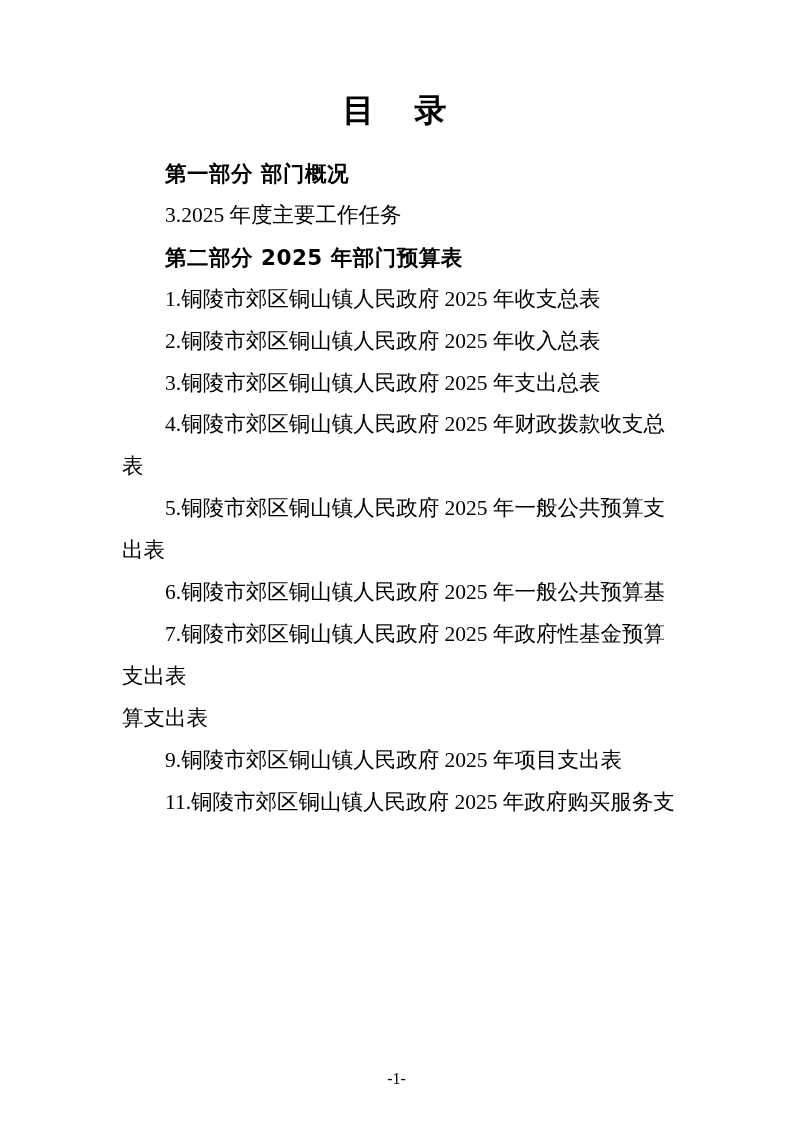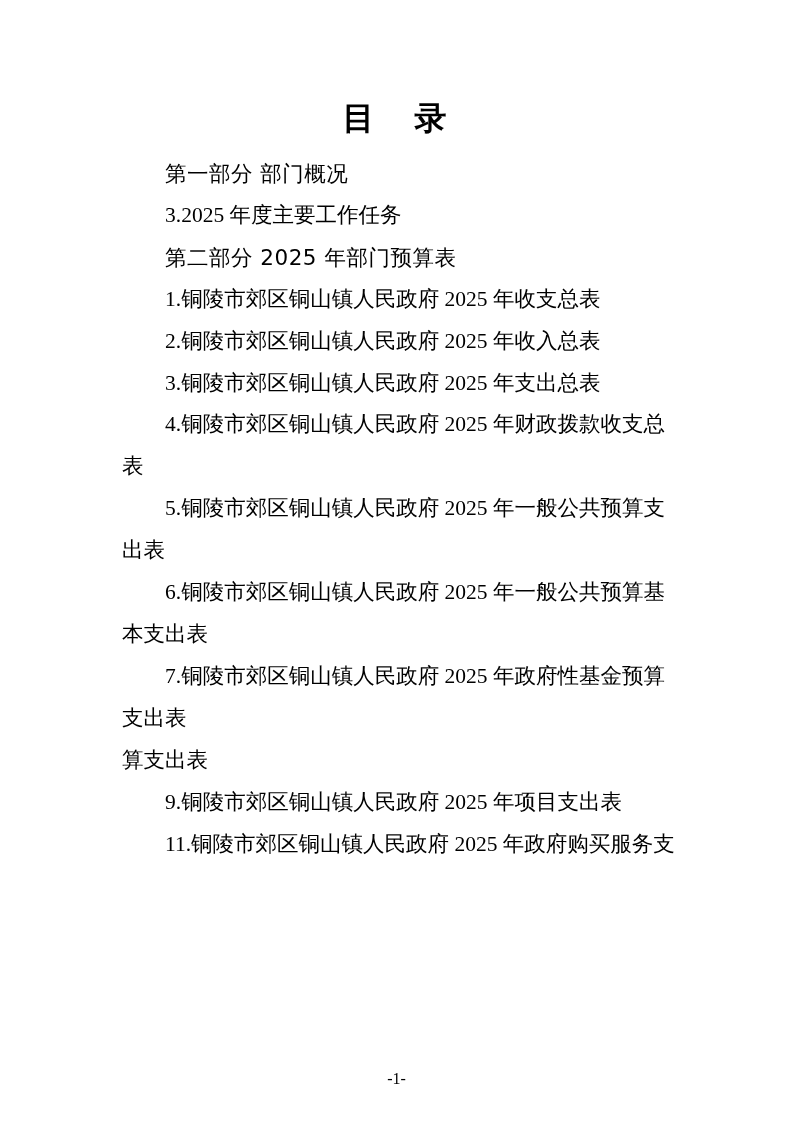--- a/index.html
+++ b/index.html
@@ -15,21 +15,21 @@
     color: #000000;
     font-family: "Liberation Serif", "DejaVu Serif", serif;
   }
   .doc-page {
     position: absolute;
     inset: 0;
     background: #ffffff;
   }
   .doc-title {
     position: absolute;
-    top: 96px;
+    top: 88px;
     left: 0;
     width: 793px;
     text-align: center;
     font-family: "DejaVu Sans", "Liberation Sans", sans-serif;
     font-size: 32px;
     font-weight: 700;
     line-height: 44px;
     letter-spacing: 4px;
     white-space: pre;
   }
@@ -41,21 +41,21 @@
     font-size: 21.5px;
     line-height: 41.9px;
   }
   .toc p {
     margin: 0;
     padding: 0;
     white-space: nowrap;
   }
   .toc .heading {
     font-family: "DejaVu Sans", "Liberation Sans", sans-serif;
-    font-weight: 400;
+    font-weight: 700;
     text-indent: 43px;
     letter-spacing: 0.5px;
   }
   .toc .item {
     text-indent: 43px;
   }
   .toc .wrap {
     text-indent: 0;
   }
   .page-number {
@@ -80,21 +80,20 @@
     <p class="item">3.2025 年度主要工作任务</p>
     <p class="heading">第二部分 2025 年部门预算表</p>
     <p class="item">1.铜陵市郊区铜山镇人民政府 2025 年收支总表</p>
     <p class="item">2.铜陵市郊区铜山镇人民政府 2025 年收入总表</p>
     <p class="item">3.铜陵市郊区铜山镇人民政府 2025 年支出总表</p>
     <p class="item">4.铜陵市郊区铜山镇人民政府 2025 年财政拨款收支总</p>
     <p class="wrap">表</p>
     <p class="item">5.铜陵市郊区铜山镇人民政府 2025 年一般公共预算支</p>
     <p class="wrap">出表</p>
     <p class="item">6.铜陵市郊区铜山镇人民政府 2025 年一般公共预算基</p>
-    <p class="wrap">本支出表</p>
     <p class="item">7.铜陵市郊区铜山镇人民政府 2025 年政府性基金预算</p>
     <p class="wrap">支出表</p>
     <p class="wrap">算支出表</p>
     <p class="item">9.铜陵市郊区铜山镇人民政府 2025 年项目支出表</p>
     <p class="item">11.铜陵市郊区铜山镇人民政府 2025 年政府购买服务支</p>
   </div>
 
   <div class="page-number">-1-</div>
 
 </div>

